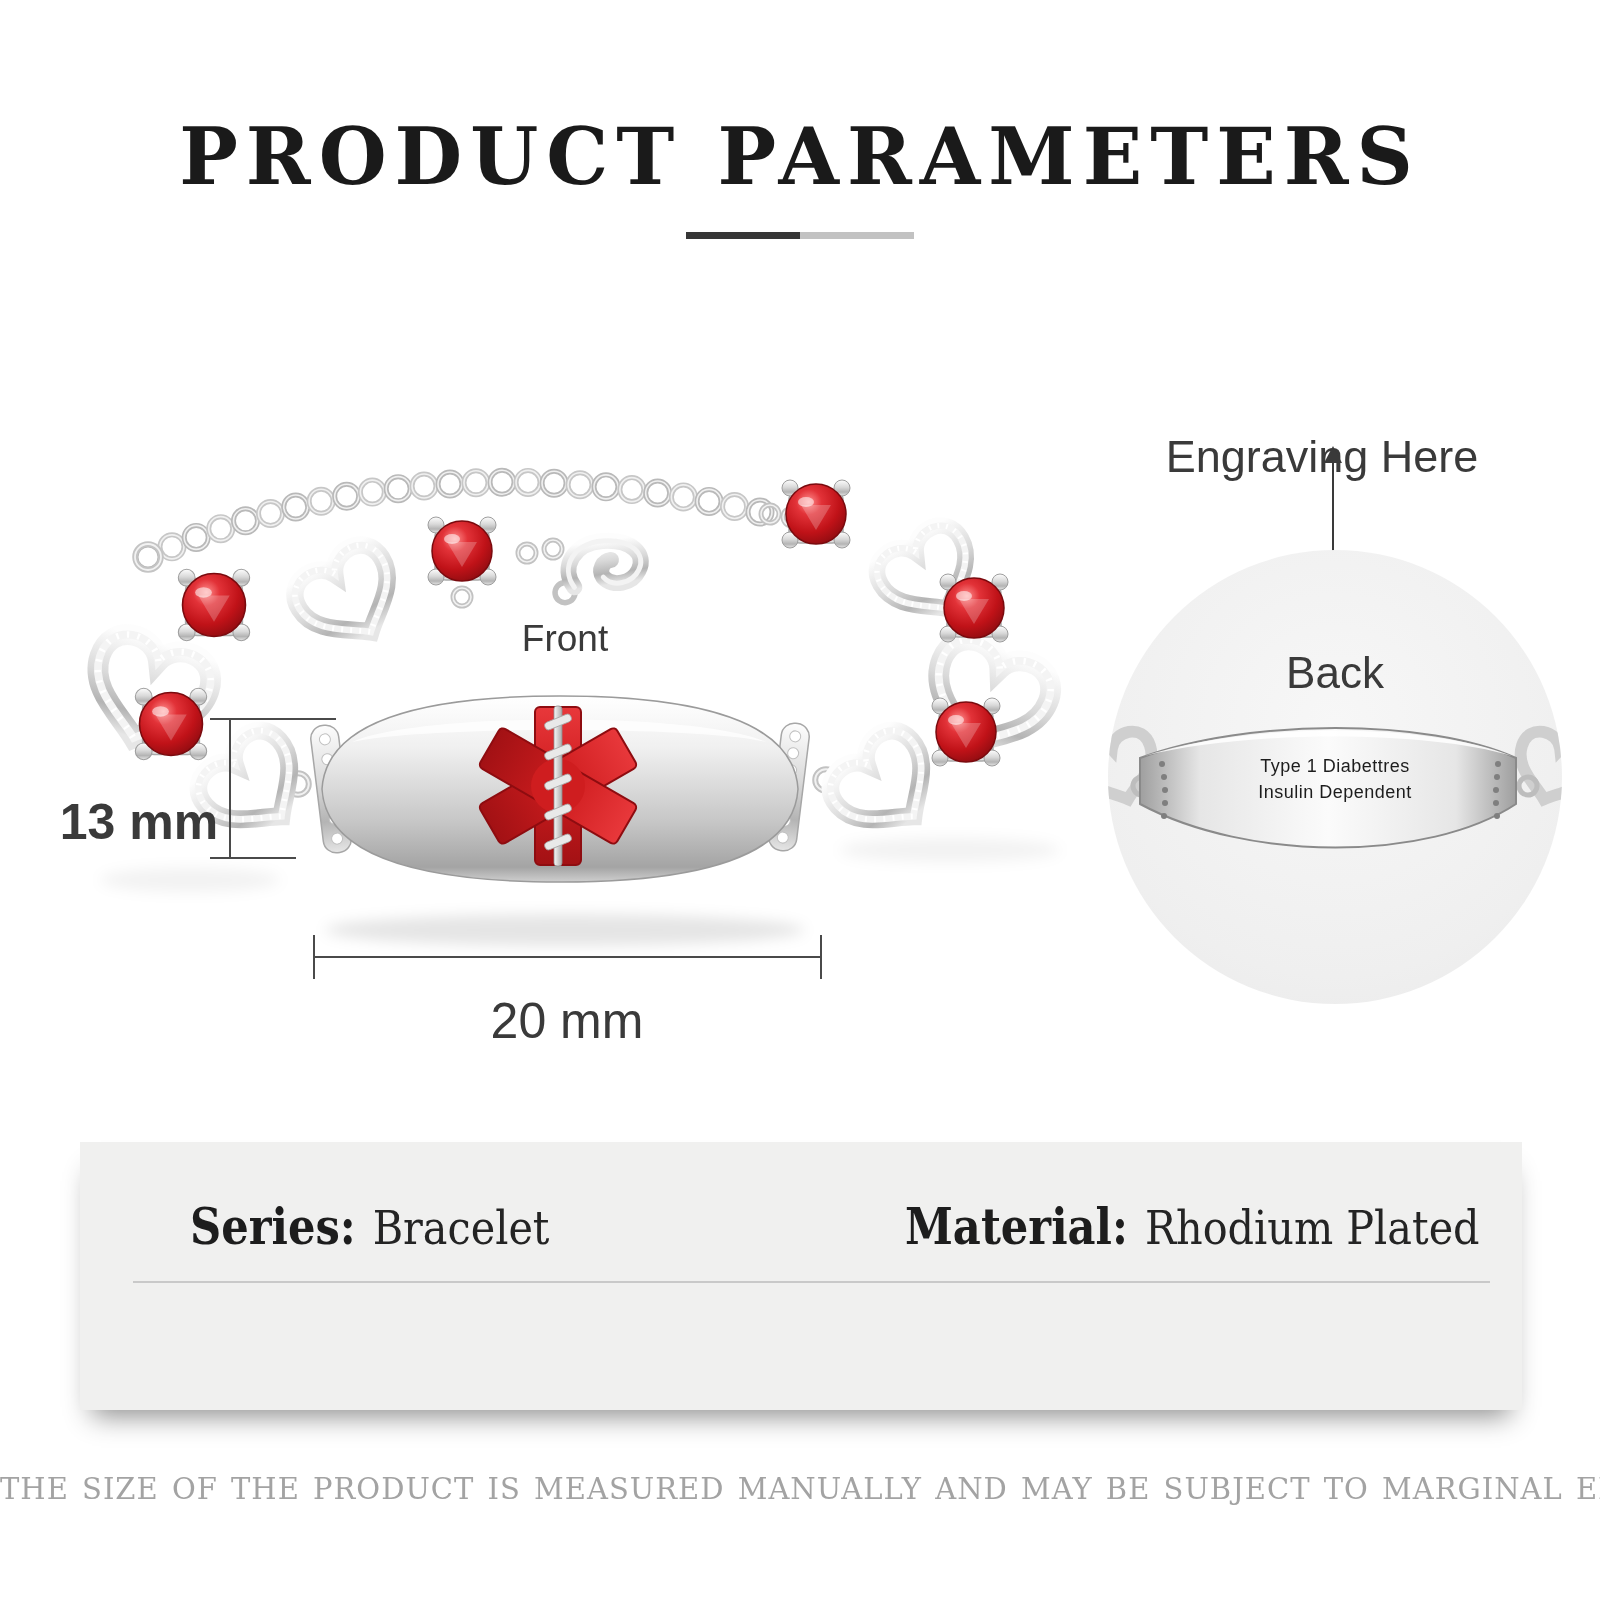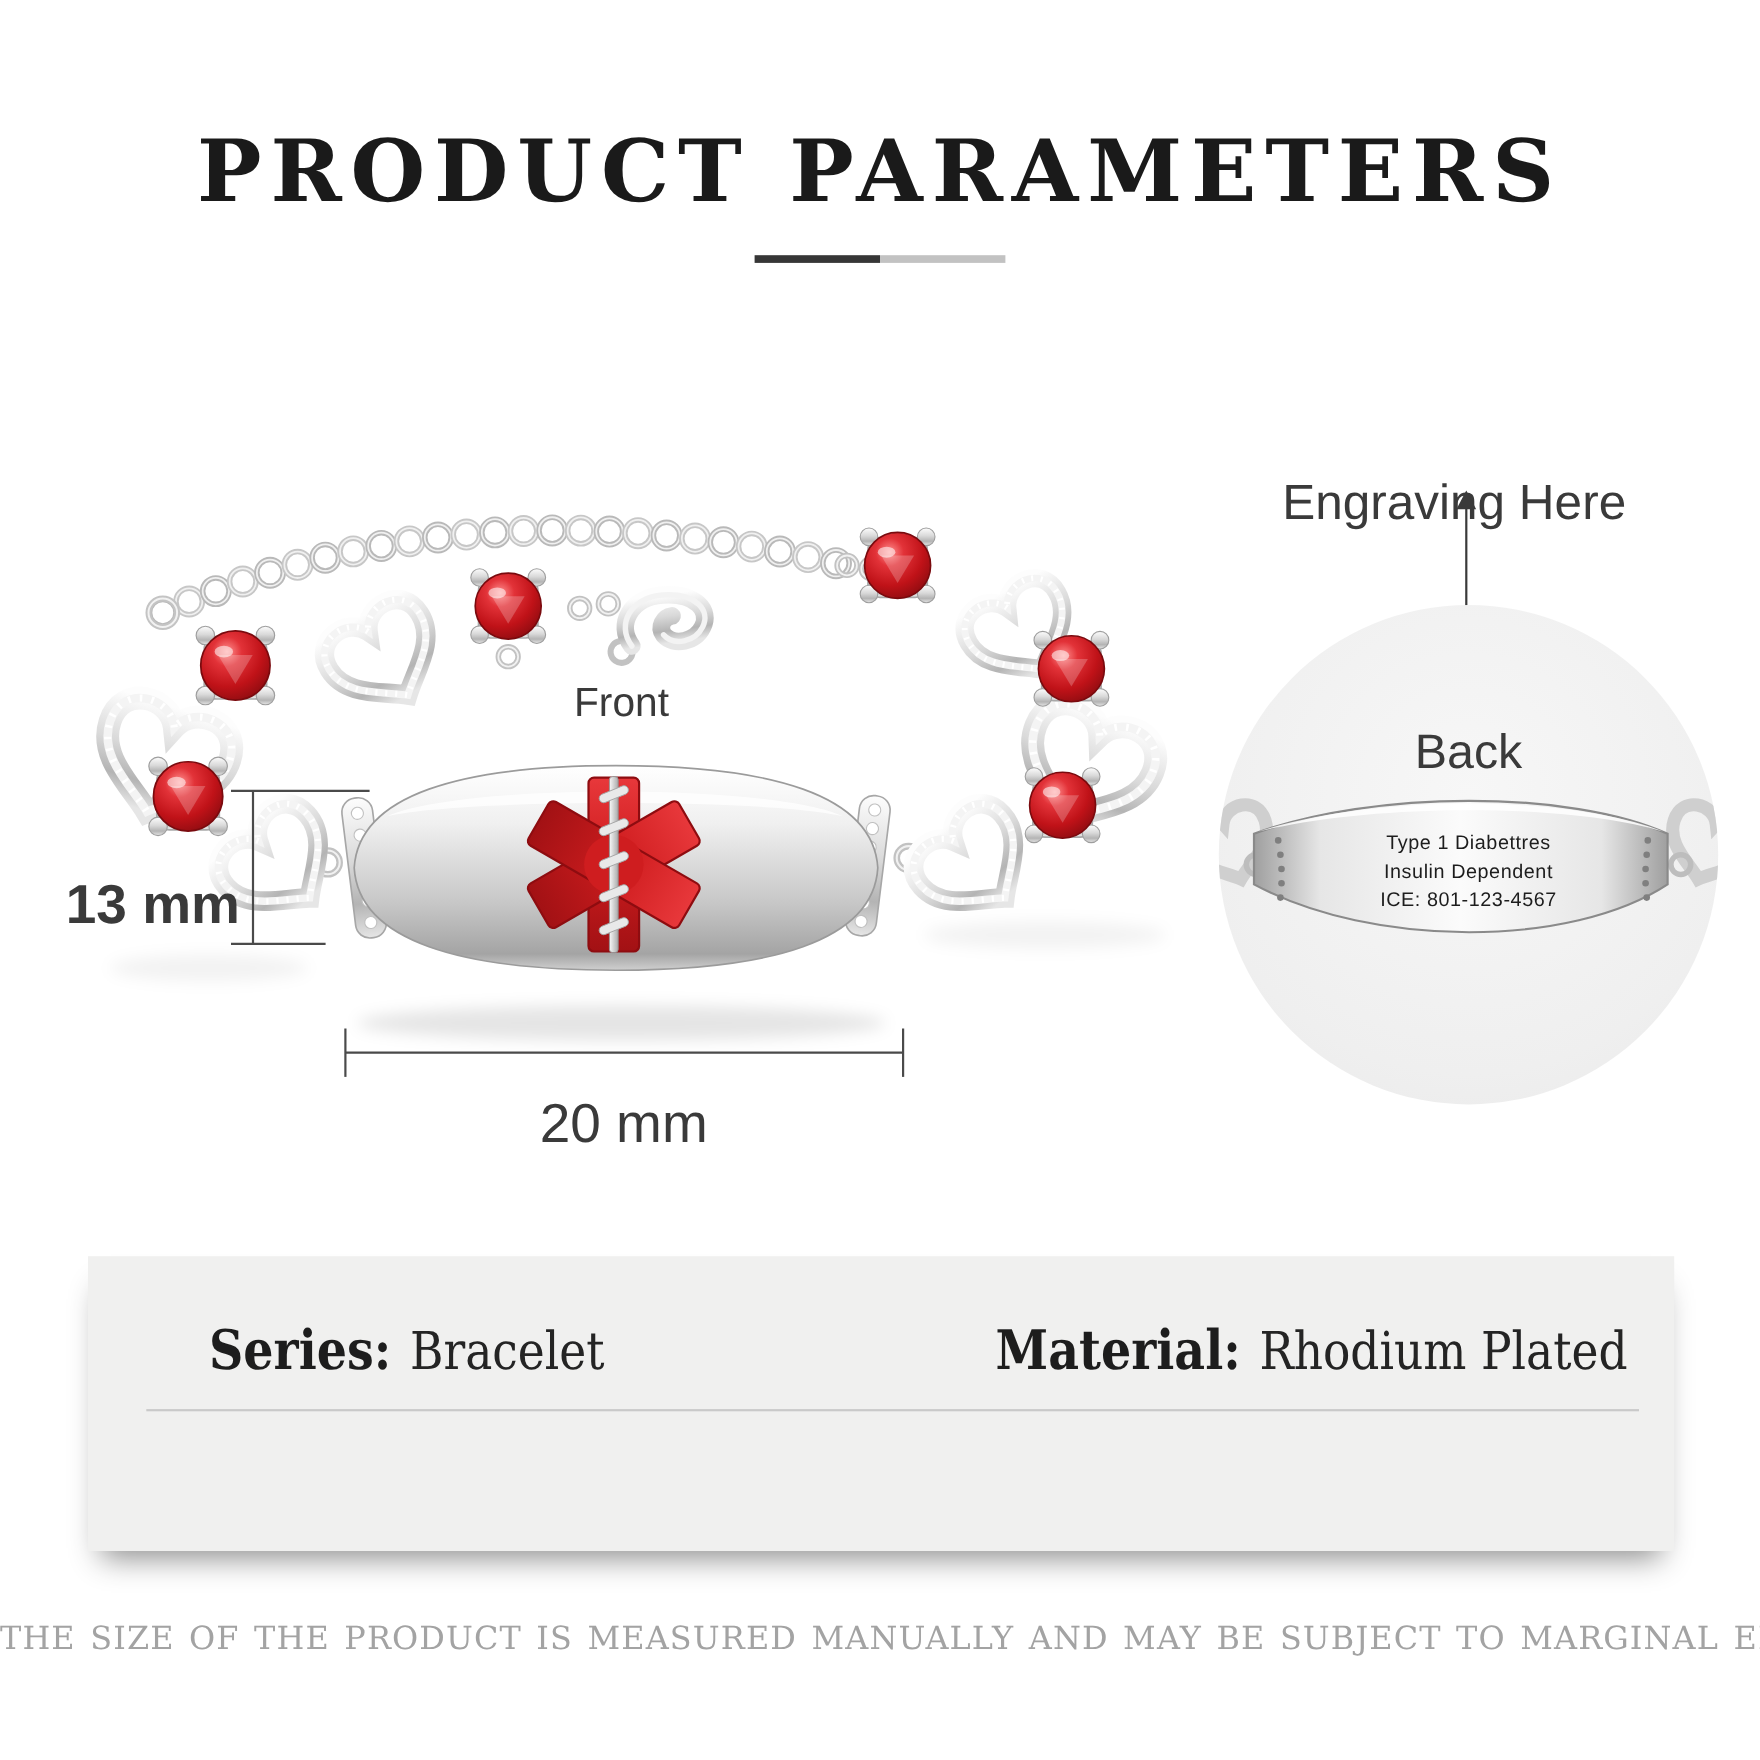--- a/index.html
+++ b/index.html
@@ -33,21 +33,21 @@
 
   
   .arrow-head{left:1324px;top:446px;width:0;height:0;
     border-left:9px solid transparent;border-right:9px solid transparent;
     border-bottom:17px solid var(--c-label-text);}
   .arrow-line{left:1332px;top:462px;width:2px;height:95px;background:var(--c-label-text);}
 
   
   .back-circle{left:1108px;top:550px;width:454px;height:454px;border-radius:50%;
     overflow:hidden;background:radial-gradient(circle at 50% 38%,#f7f7f7 0%,#efefef 70%,#e9e9e9 100%);}
-  .back-label{left:0;right:0;top:98px;text-align:center;font-size:44px;color:var(--c-label-text);margin-top:11px;}
+  .back-label{left:0;right:0;top:98px;text-align:center;font-size:44px;color:var(--c-label-text);}
   .tag-line{left:0;right:0;text-align:center;font-size:18px;line-height:26px;
     color:var(--c-tag-text);letter-spacing:0.5px;}
   .tag-line.l0{top:203px;} .tag-line.l1{top:229px;text-align:center;} .tag-line.l2{top:255px;}
 
   
   .specs-panel{left:80px;top:1142px;width:1442px;height:268px;background:var(--c-panel-bg);
     box-shadow:0 18px 26px -12px rgba(0,0,0,0.45);}
   .spec-row{position:absolute;left:0;right:0;height:72px;}
   .spec-row.r1{top:50px;} .spec-row.r2{top:158px;}
   .spec-divider{position:absolute;left:53px;right:32px;top:139px;height:2px;
@@ -325,21 +325,20 @@
         <circle cx="390" cy="214" r="3"></circle>
           <circle cx="389" cy="227" r="3"></circle>
           <circle cx="388" cy="240" r="3"></circle>
         <circle cx="388" cy="253" r="3"></circle>
           <circle cx="389" cy="266" r="3"></circle>
       </g>
     </svg>
     <div class="abs back-label">Back</div>
     <div class="abs tag-line l0">Type 1 Diabettres</div>
     <div class="abs tag-line l1">Insulin Dependent</div>
-    <div class="abs tag-line l2">ICE: 801-123-4567</div>
   </div>
 
   <div class="abs specs-panel">
     <div class="spec-row r1">
       <div class="pair pl">
         <span class="spec-label">Series:</span><span class="spec-value">Bracelet</span>
       </div>
       <div class="pair pr">
         <span class="spec-label">Material:</span><span class="spec-value">Rhodium Plated</span>
       </div>

